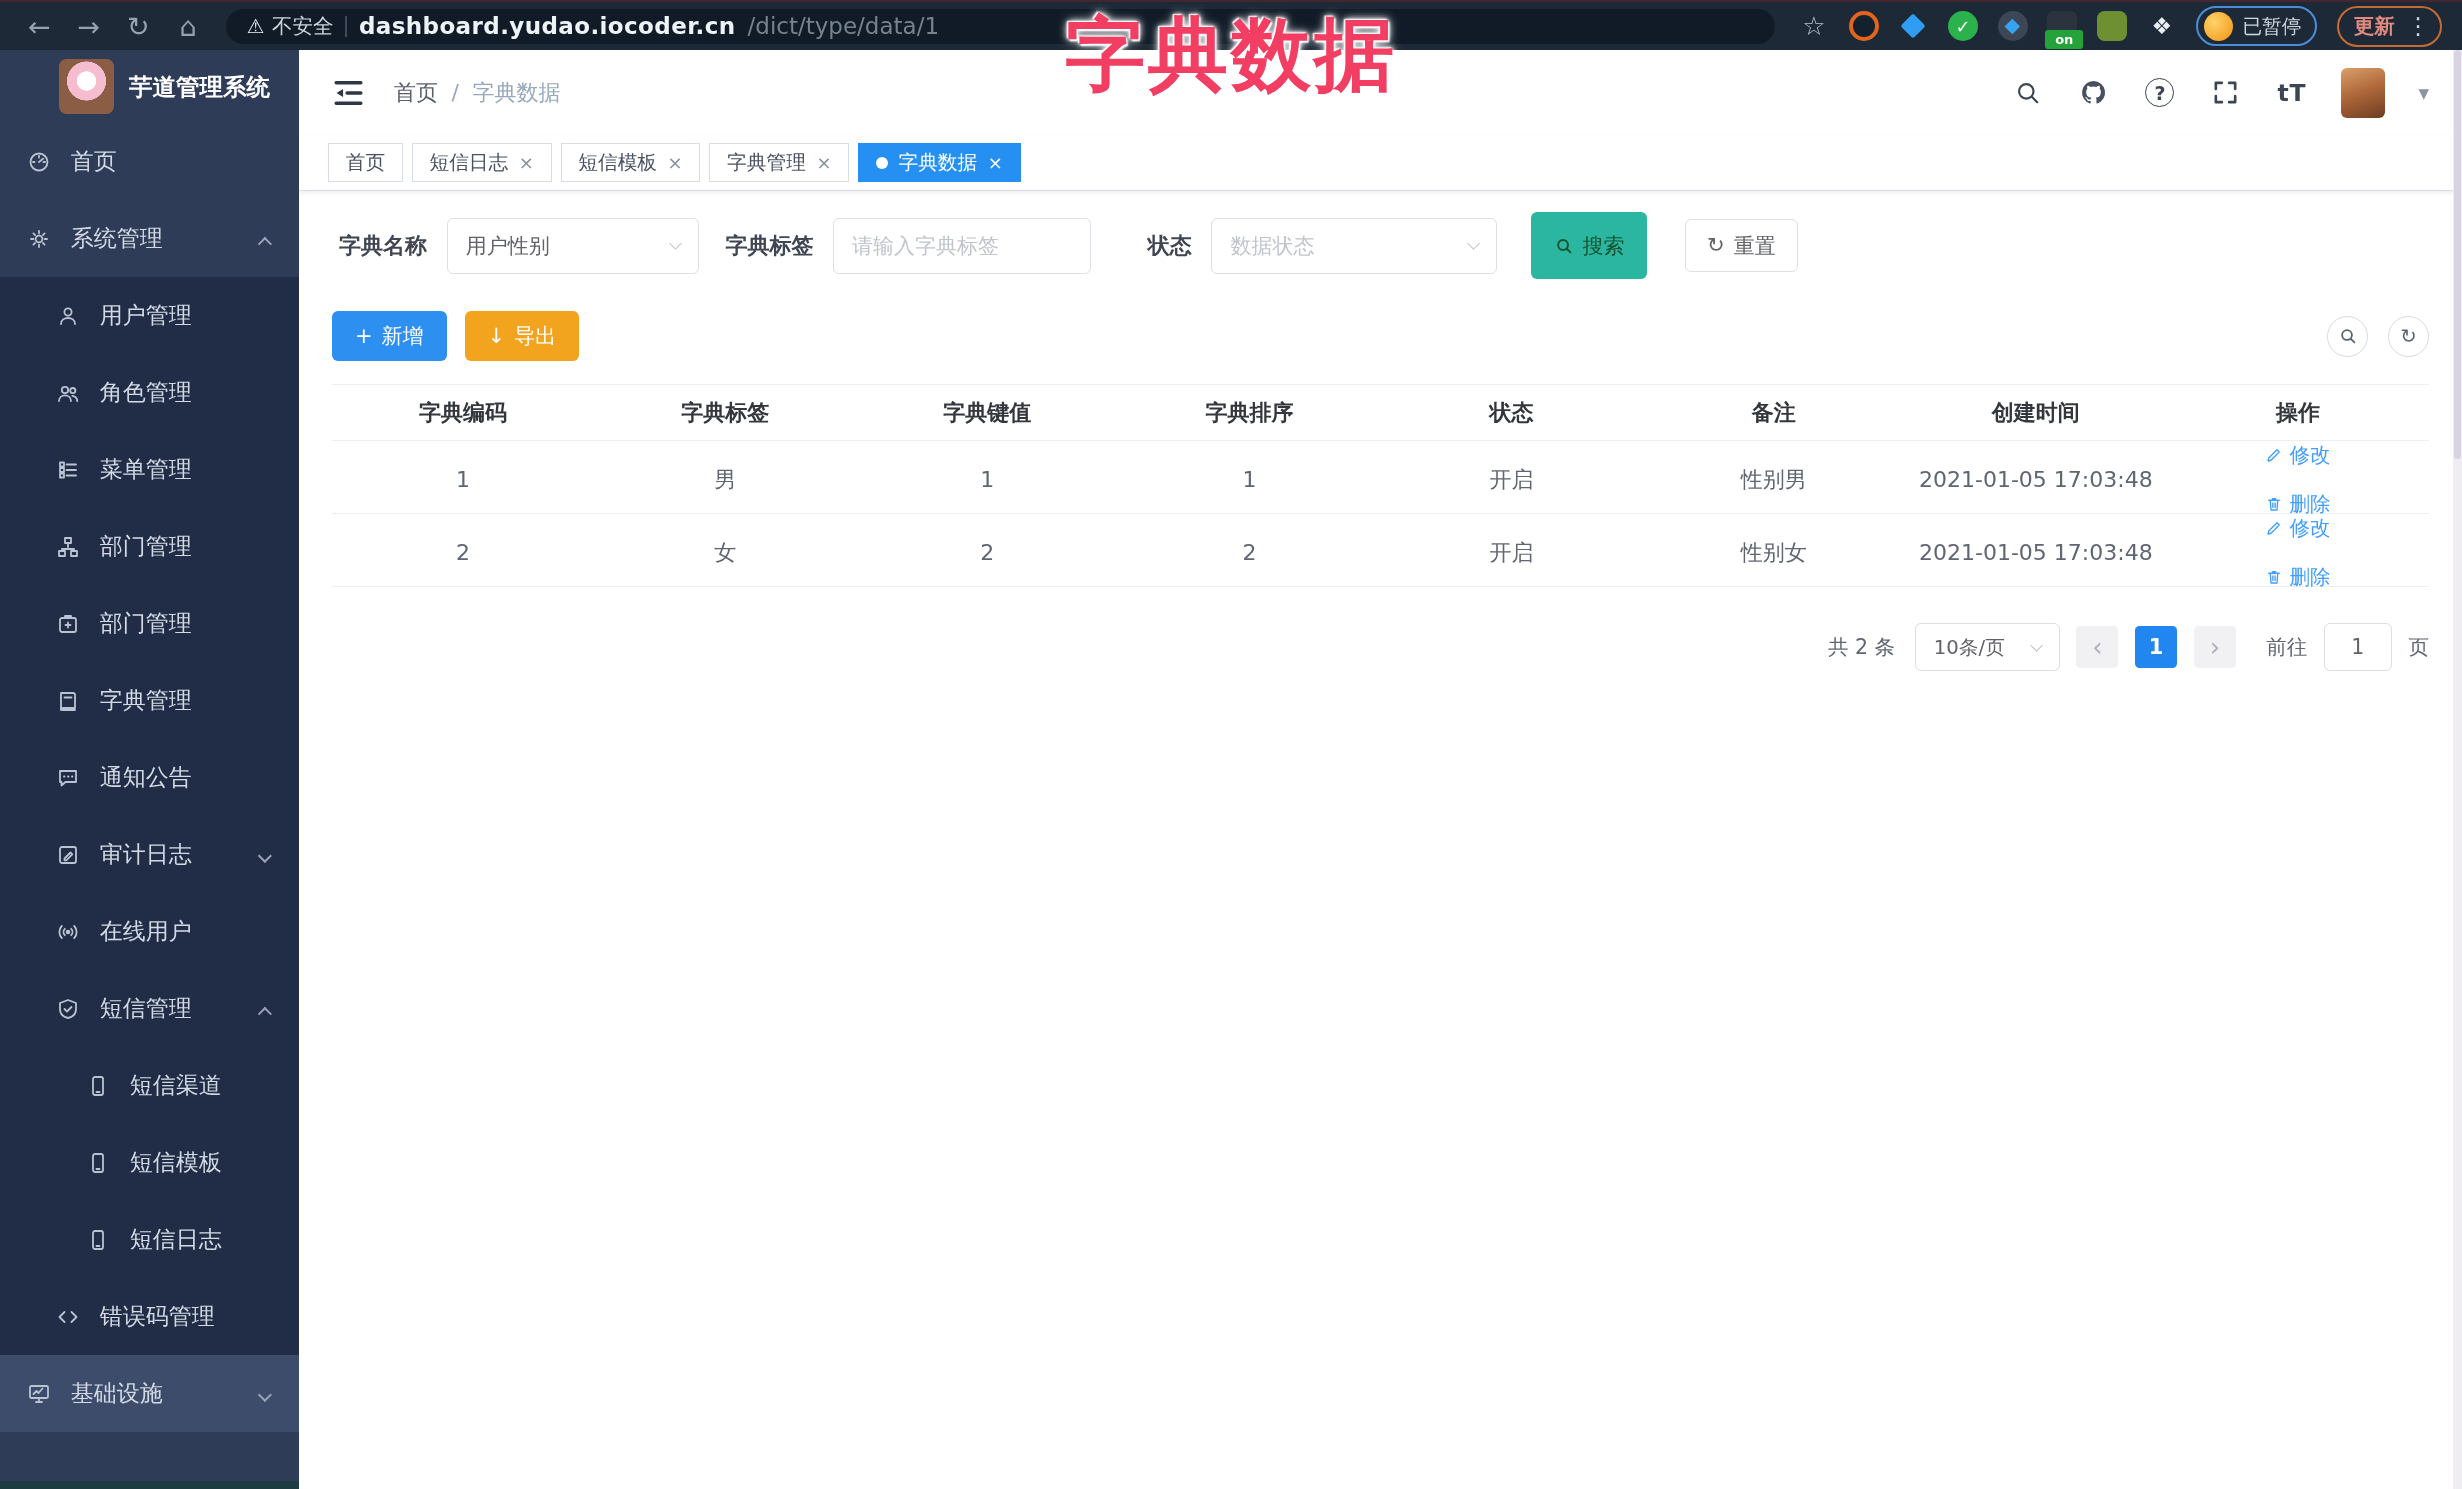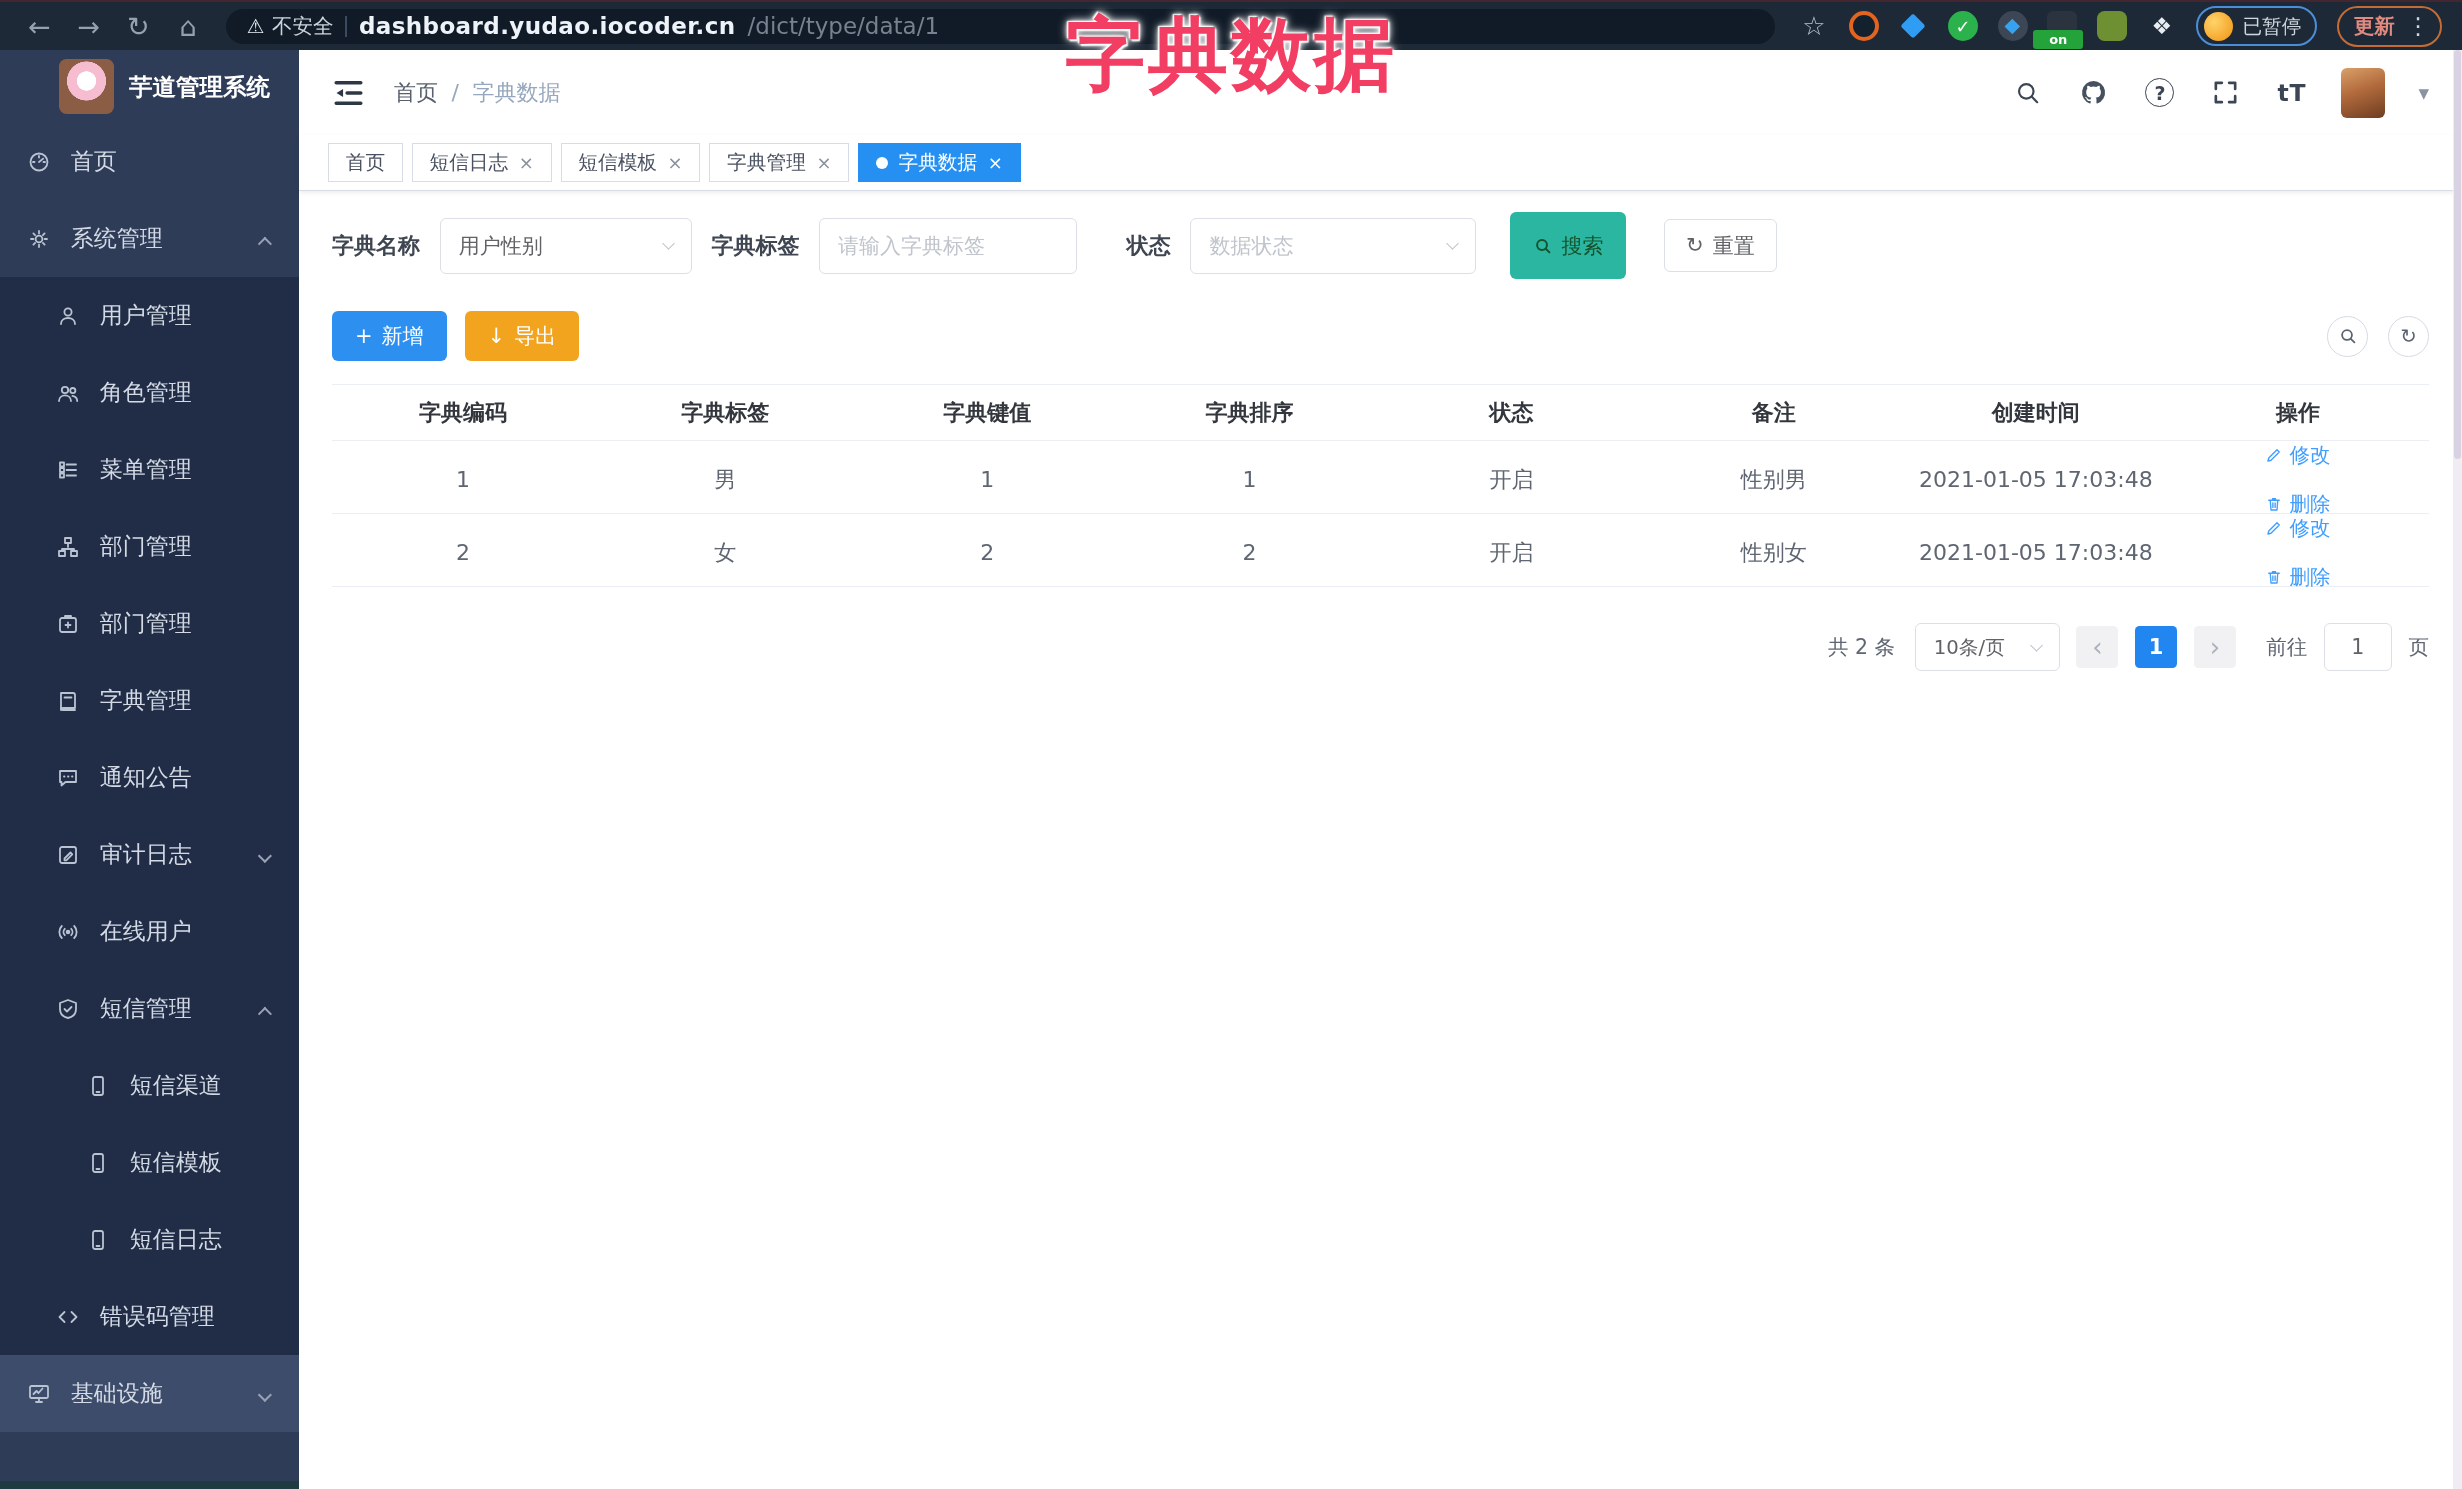--- a/index.html
+++ b/index.html
@@ -18,21 +18,21 @@
   .ext-row { display:flex; align-items:center; gap:19.7px; margin-left:13.6px; }
   .ext { width:30px; height:30px; border-radius:50%; display:flex; align-items:center; justify-content:center; font-size:16.7px; cursor:pointer; position:relative; flex:0 0 auto; }
   .ext.star { color:#b9c2cc; font-size:26px; background:transparent; }
   .ext.e-orange { border:4.5px solid #e2641f; background:#13202d; }
   .ext.e-blue { background:transparent; }
   .ext.e-blue .gem { width:18px; height:18px; background:#2f9df4; transform:rotate(45deg); border-radius:3px; }
   .ext.e-green { background:#2bb24c; color:#fff; font-size:18px; font-weight:bold; }
   .ext.e-slider { background:#3c4654; }
   .ext.e-slider .dot { width:10.6px; height:10.6px; background:#35a3f0; transform:rotate(45deg); }
   .ext.e-dark { background:#2a333e; border-radius:6px; }
-  .ext .on-badge { position:absolute; right:-6px; bottom:-7.6px; background:#23a33a; color:#fff; font-size:13px; line-height:1; padding:3px 16px; border-radius:3px; font-weight:bold; }
+  .ext .on-badge { position:absolute; right:-6px; bottom:-7.6px; background:#23a33a; color:#fff; font-size:13px; line-height:1; padding:3px 10px; border-radius:3px; font-weight:bold; }
   .ext.e-leaf { background:#6f8f33; border-radius:7.6px; }
   .ext.e-puzzle { color:#e8edf2; font-size:23px; }
   .pill { display:flex; align-items:center; gap:9px; border-radius:24px; padding:3.8px 13.6px 3.8px 6px; flex:0 0 auto; cursor:pointer; }
   .pill.paused { border:2.3px solid #4b8ed8; }
   .pill .emoji { width:29px; height:29px; border-radius:50%; background:radial-gradient(circle at 35% 35%, #ffd36b, #f0930f); }
   .pill.paused span { color:#cfd6dd; font-size:19.7px; }
   .pill.update { border:2.3px solid #c66b33; padding:4.5px 10.6px 4.5px 15px; gap:12px; }
   .pill.update .upd-txt { color:#e08a80; font-size:20.5px; font-weight:bold; }
   .pill.update .dots { color:#cfd6dd; font-size:23px; }
 
@@ -75,21 +75,21 @@
 
   .tabs { height:56px; display:flex; align-items:center; gap:9px; padding:0 29px; border-bottom:0.8px solid #d8dce5; box-shadow:0 1.5px 4.5px rgba(0,21,41,.07); }
   .tab { height:39px; border:0.8px solid #d8dce5; background:#fff; color:#495060; font-size:19.7px; display:flex; align-items:center; padding:0 16.7px; gap:10.6px; cursor:pointer; }
   .tab .x { font-size:18px; color:#8a919c; cursor:pointer; line-height:1; }
   .tab.active { background:#2590f2; border-color:#2590f2; color:#fff; }
   .tab.active .x { color:#fff; }
   .tab .dot { width:12px; height:12px; border-radius:50%; background:#fff; }
 
   
   .filters { display:flex; align-items:center; gap:19.7px; padding:21px 33px 0; }
-  .f-label { font-size:22px; color:#3f4652; font-weight:bold; }
+  .f-label { font-size:22px; color:#3f4652; font-weight:bold;margin-left:7px; }
   .control { height:56px; border:0.8px solid #dcdfe6; border-radius:6px; background:#fff; display:flex; align-items:center; padding:0 18px; font-size:21px; color:#606266; position:relative; cursor:pointer; }
   .control .chev { color:#c0c4cc; margin-left:auto; border-width:1.5px; width:9px; height:9px; }
   .sel-name { width:252px;text-align:right; }
   .inp-tag { width:258px; margin-right:30px; }
   .inp-tag input { border:0; outline:0; width:100%; font-size:21px; color:#606266; font-family:inherit; background:transparent; }
   .inp-tag input::placeholder { color:#c0c4cc; }
   .sel-status { width:286px; color:#c0c4cc; }
   .btn { border:none; border-radius:6px; font-size:21px; display:flex; align-items:center; gap:9px; cursor:pointer; font-family:inherit; }
   .btn-search { background:#2bb6a1; color:#14532d; height:67px; padding:0 23px; margin-left:13.6px; }
   .btn-reset { background:#fff; color:#606266; border:0.8px solid #dcdfe6; height:53px; padding:0 21px; margin-left:18px; }

